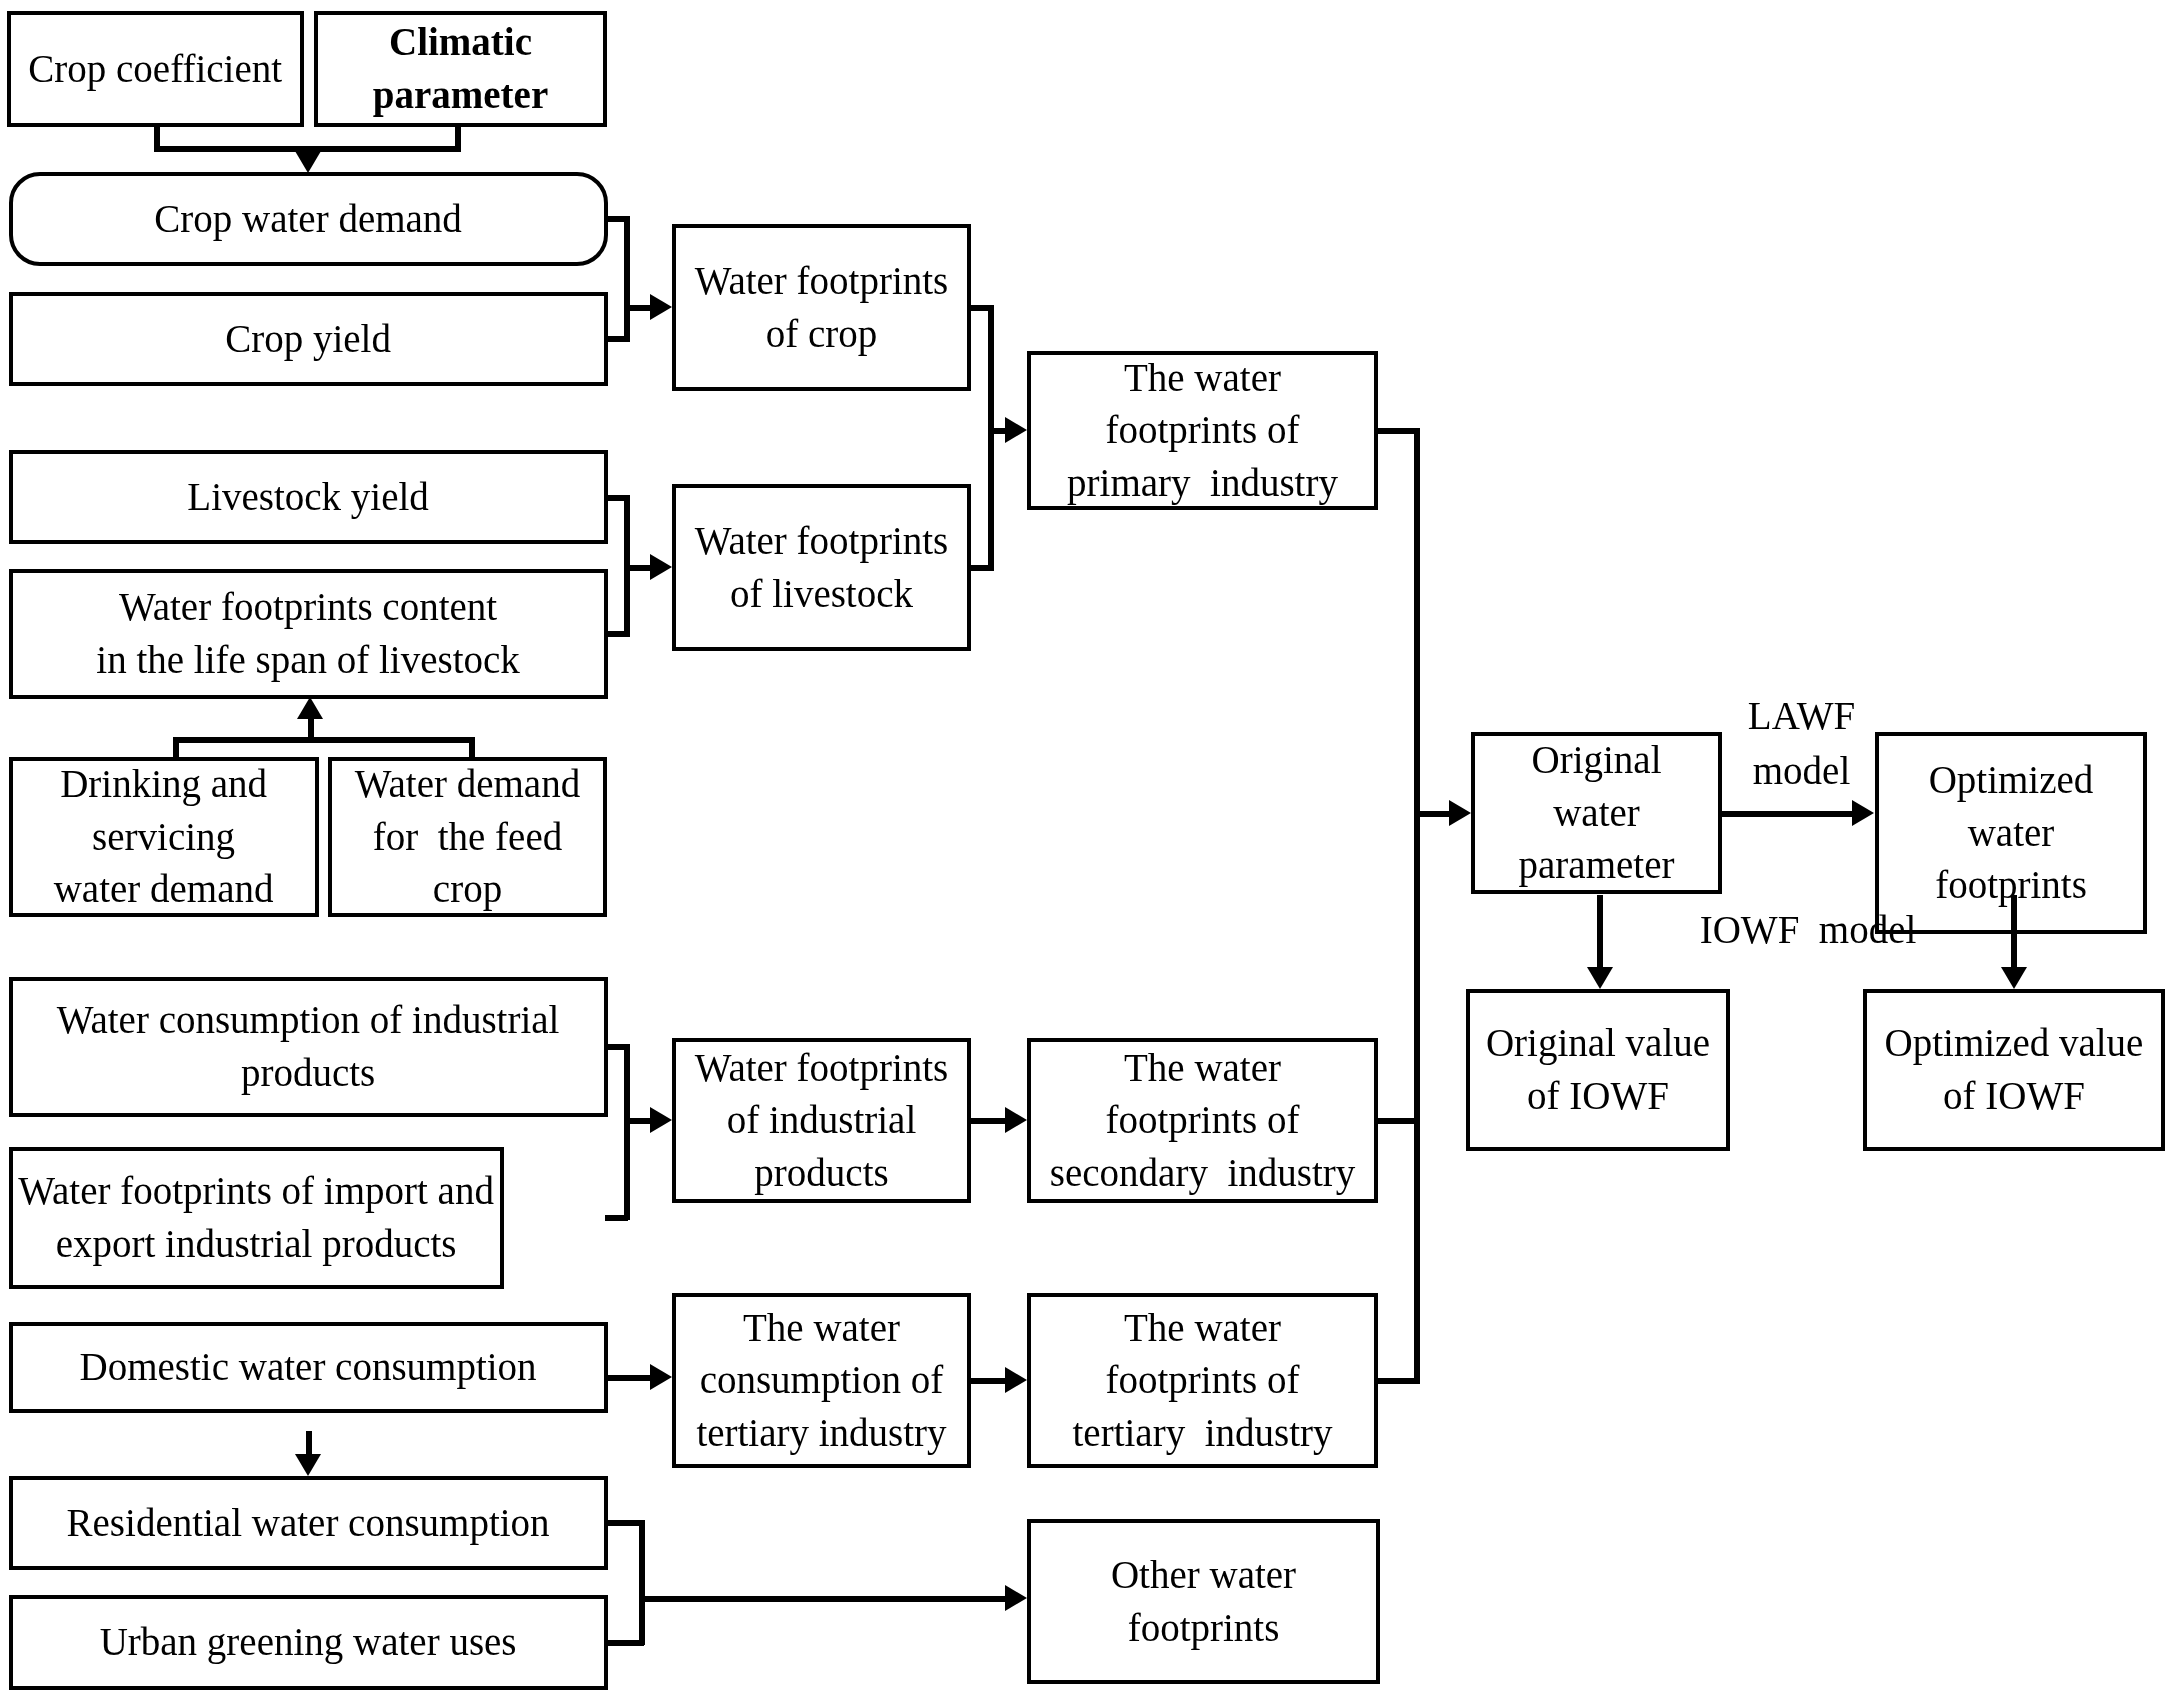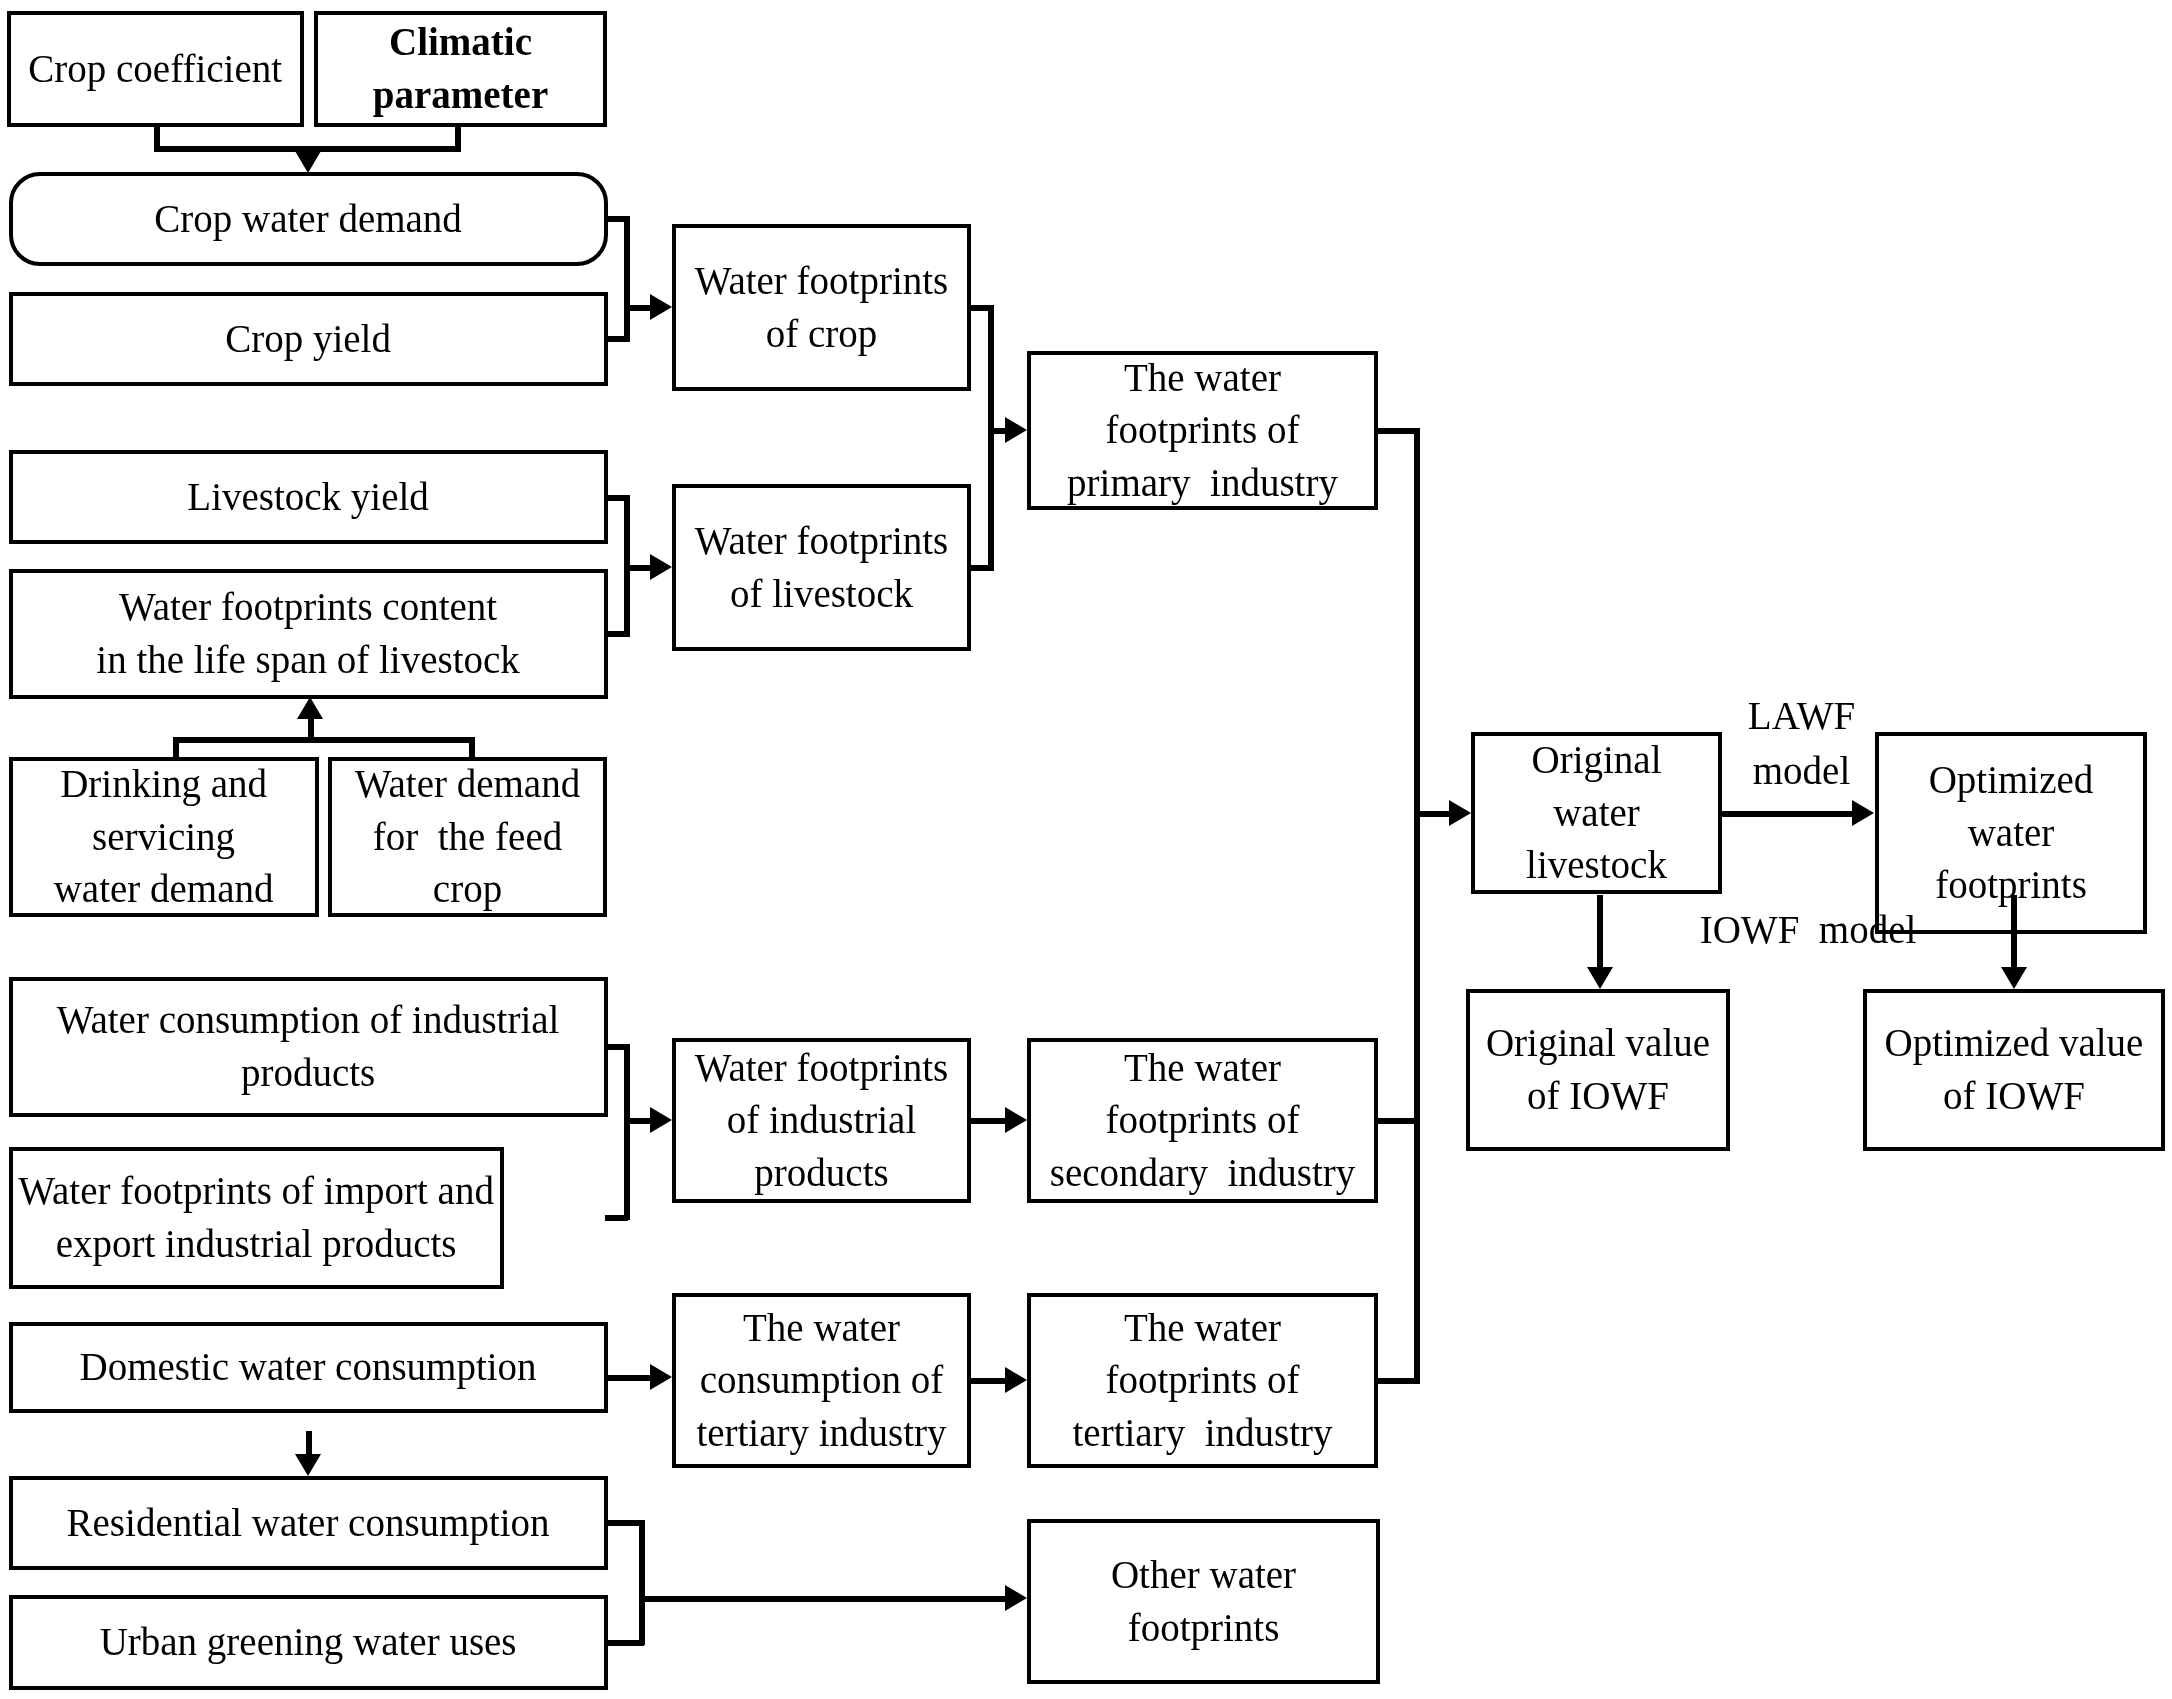--- a/index.html
+++ b/index.html
@@ -88,21 +88,21 @@
 footprints of
 tertiary  industry</div>
 
   <div class="box" style="left:8.6px;top:1476px;width:599px;height:94px;">Residential water consumption</div>
   <div class="box" style="left:8.6px;top:1595px;width:599px;height:95px;">Urban greening water uses</div>
   <div class="box" style="left:1027px;top:1519px;width:353px;height:165px;">Other water
 footprints</div>
 
   <div class="box" style="left:1471px;top:732px;width:251px;height:162px;">Original
 water
-livestock</div>
+parameter</div>
   <div class="box" style="left:1875px;top:732px;width:272px;height:202px;">Optimized
 water
 footprints</div>
   <div class="box" style="left:1466px;top:989px;width:264px;height:162px;">Original value
 of IOWF</div>
   <div class="box" style="left:1863px;top:989px;width:302px;height:162px;">Optimized value
 of IOWF</div>
 
   <div class="label" style="left:1734px;top:689px;width:135px;height:110px;">LAWF
 model</div>

